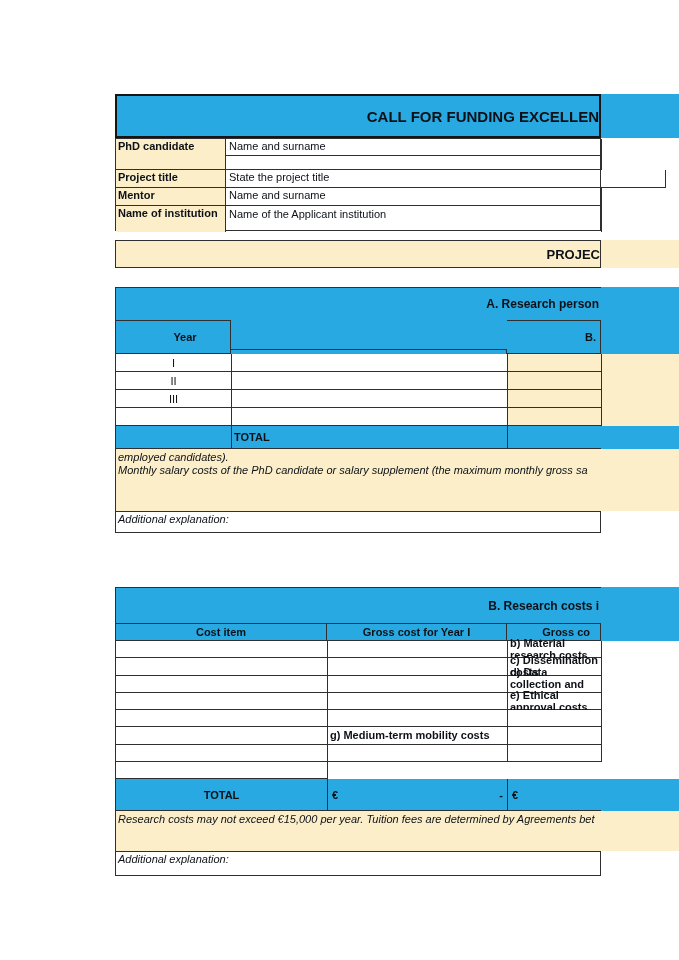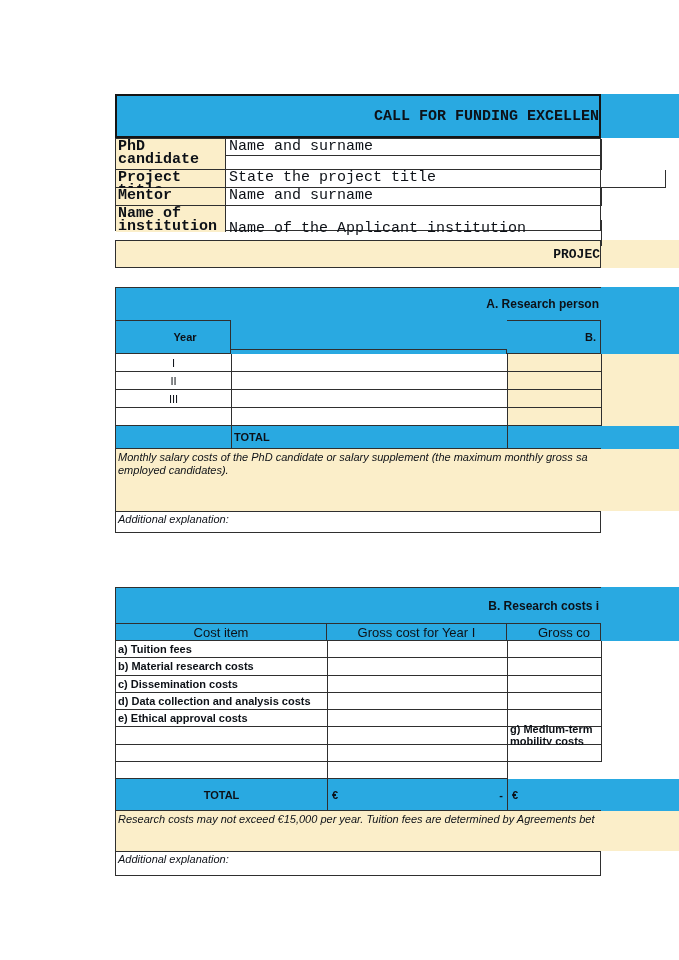--- a/index.html
+++ b/index.html
@@ -2,39 +2,39 @@
 <html style="--blue: #29a9e1; --cream: #fbeec9; --border: #2f2f2f; --text: #0d1117;"><head>
 <meta charset="utf-8">
 <style>
   :root{
     --blue:#29a9e1; --cream:#fbeec9; --border:#2f2f2f; --text:#0d1117; --banner-border:#151515;
   }
   *{margin:0;padding:0;box-sizing:border-box}
   html,body{width:679px;height:960px;background:#fff;overflow:hidden;
     font-family:"Liberation Sans",sans-serif;color:var(--text);}
   .sheet{position:relative;width:679px;height:960px;background:#fff;}
-  .abs{position:absolute;font-family:Liberation Mono, monospace;}
+  .abs{position:absolute;}
   .fill{position:absolute;z-index:0;}
   .blue{background:var(--blue);} .cream{background:var(--cream);}
   .z{z-index:1;}
   .clip{white-space:nowrap;overflow:hidden;}
   .it{font-style:italic;}
   .b{font-weight:bold;}
   .fs11{font-size:11px;line-height:13px;}
-  .cell{position:absolute;font-size:15px;line-height:13px;
+  .cell{position:absolute;font-size:11px;line-height:13px;
     border-right:1px solid var(--border);border-bottom:1px solid var(--border);}
   .nb{border-bottom:none;}
   .hdr-cell{position:absolute;top:320px;height:34px;background:var(--blue);
     border-top:1px solid var(--border);border-bottom:1px solid var(--border);
     border-right:1px solid var(--border);display:flex;align-items:center;
     font-weight:bold;font-size:11px;padding-left:24px;}
   .hdrb-cell{position:absolute;top:623px;height:18px;background:var(--blue);
     border-top:1px solid var(--border);border-bottom:1px solid var(--border);
     border-right:1px solid var(--border);display:flex;align-items:center;
-    font-weight:normal;font-size:13px;}
+    font-weight:bold;font-size:11px;}
   .grid-a{position:absolute;left:115px;top:354px;width:486px;height:72px;
     display:grid;grid-template-columns:116px 276px 94px;grid-template-rows:repeat(4,18px);
     border-left:1px solid var(--border);z-index:1;}
   .grid-b{position:absolute;left:115px;top:641px;width:486px;height:138px;
     display:grid;grid-template-columns:212px 180px 94px;grid-template-rows:repeat(8,17.25px);
     border-left:1px solid var(--border);z-index:1;}
   .gcell{border-right:1px solid var(--border);border-bottom:1px solid var(--border);
     font-size:11px;display:flex;align-items:center;background:#fff;}
   .gcell.center{justify-content:center;}
   .gcell.cream-cell{background:var(--cream);}
@@ -77,21 +77,21 @@
 
     <div class="cell b cream" style="left:0;top:0;width:110px;height:31px;padding:1px 2px;">PhD candidate</div>
     <div class="cell b cream" style="left:0;top:31px;width:110px;height:18px;padding:1px 2px;">Project title</div>
     <div class="cell b cream" style="left:0;top:49px;width:110px;height:18px;padding:1px 2px;">Mentor</div>
     <div class="cell b cream nb" style="left:0;top:67px;width:110px;height:26px;padding:1px 2px;">Name of institution</div>
 
     <div class="cell" style="left:110px;top:0;width:376px;height:17px;padding:1px 3px;">Name and surname</div>
     <div class="cell" style="left:110px;top:17px;width:376px;height:14px;"></div>
     <div class="cell" style="left:110px;top:31px;width:440px;height:18px;padding:1px 3px;">State the project title</div>
     <div class="cell" style="left:110px;top:49px;width:376px;height:18px;padding:1px 3px;">Name and surname</div>
-    <div class="cell nb" style="left:110px;top:67px;width:376px;height:26px;padding:2px 3px;margin-top:14px;">Name of the Applicant institution</div>
+    <div class="cell nb" style="left:110px;top:67px;width:376px;height:26px;padding:2px 3px;">Name of the Applicant institution</div>
   </div>
 
   <div class="abs z cream" style="left:115px;top:240px;width:486px;height:28px;
        border:1px solid var(--border);display:flex;align-items:center;justify-content:flex-end;
        overflow:hidden;white-space:nowrap;">
     <span class="b" style="font-size:13px;margin-left:16px;">PROJEC</span>
   </div>
 
   <div class="band-inner blue" style="top:287px;height:33px;">
     <span>A. Research person</span>
@@ -116,38 +116,37 @@
     <div class="gcell cream-cell"></div>
   </div>
 
   <div class="total-seg" style="top:426px;height:23px;">
     <div class="tcell" style="left:0;width:116px;border-right:1px solid var(--border);"></div>
     <div class="tcell" style="left:116px;width:276px;padding-left:2px;border-right:1px solid var(--border);">TOTAL</div>
     <div class="tcell" style="left:392px;width:94px;"></div>
   </div>
 
   <div class="note-box" style="top:449px;height:62px;">
+    <div class="it fs11 clip">employed candidates).</div>
     <div class="it fs11 clip">Monthly salary costs of the PhD candidate or salary supplement (the maximum monthly gross sa</div>
-    <div class="it fs11 clip">employed candidates).</div>
   </div>
 
   <div class="expl-box" style="top:511px;height:22px;">
     <div class="it fs11">Additional explanation:</div>
   </div>
 
   <div class="band-inner blue" style="top:587px;height:36px;justify-content:flex-end;">
     <span>B. Research costs i</span>
   </div>
 
   <div class="hdrb-cell" style="left:115px;width:212px;justify-content:center;border-left:1px solid var(--border);">Cost item</div>
   <div class="hdrb-cell" style="left:327px;width:180px;justify-content:center;">Gross cost for Year I</div>
   <div class="hdrb-cell" style="left:507px;width:94px;justify-content:flex-end;padding-right:10px;">Gross co</div>
 
   <div class="grid-b">
-    <div class="gcell item">a) Tuition fees</div>
     <div class="gcell"></div>
     <div class="gcell"></div>
     <div class="gcell item">b) Material research costs</div>
     <div class="gcell"></div>
     <div class="gcell"></div>
     <div class="gcell item">c) Dissemination costs</div>
     <div class="gcell"></div>
     <div class="gcell"></div>
     <div class="gcell item">d) Data collection and analysis costs</div>
     <div class="gcell"></div>

